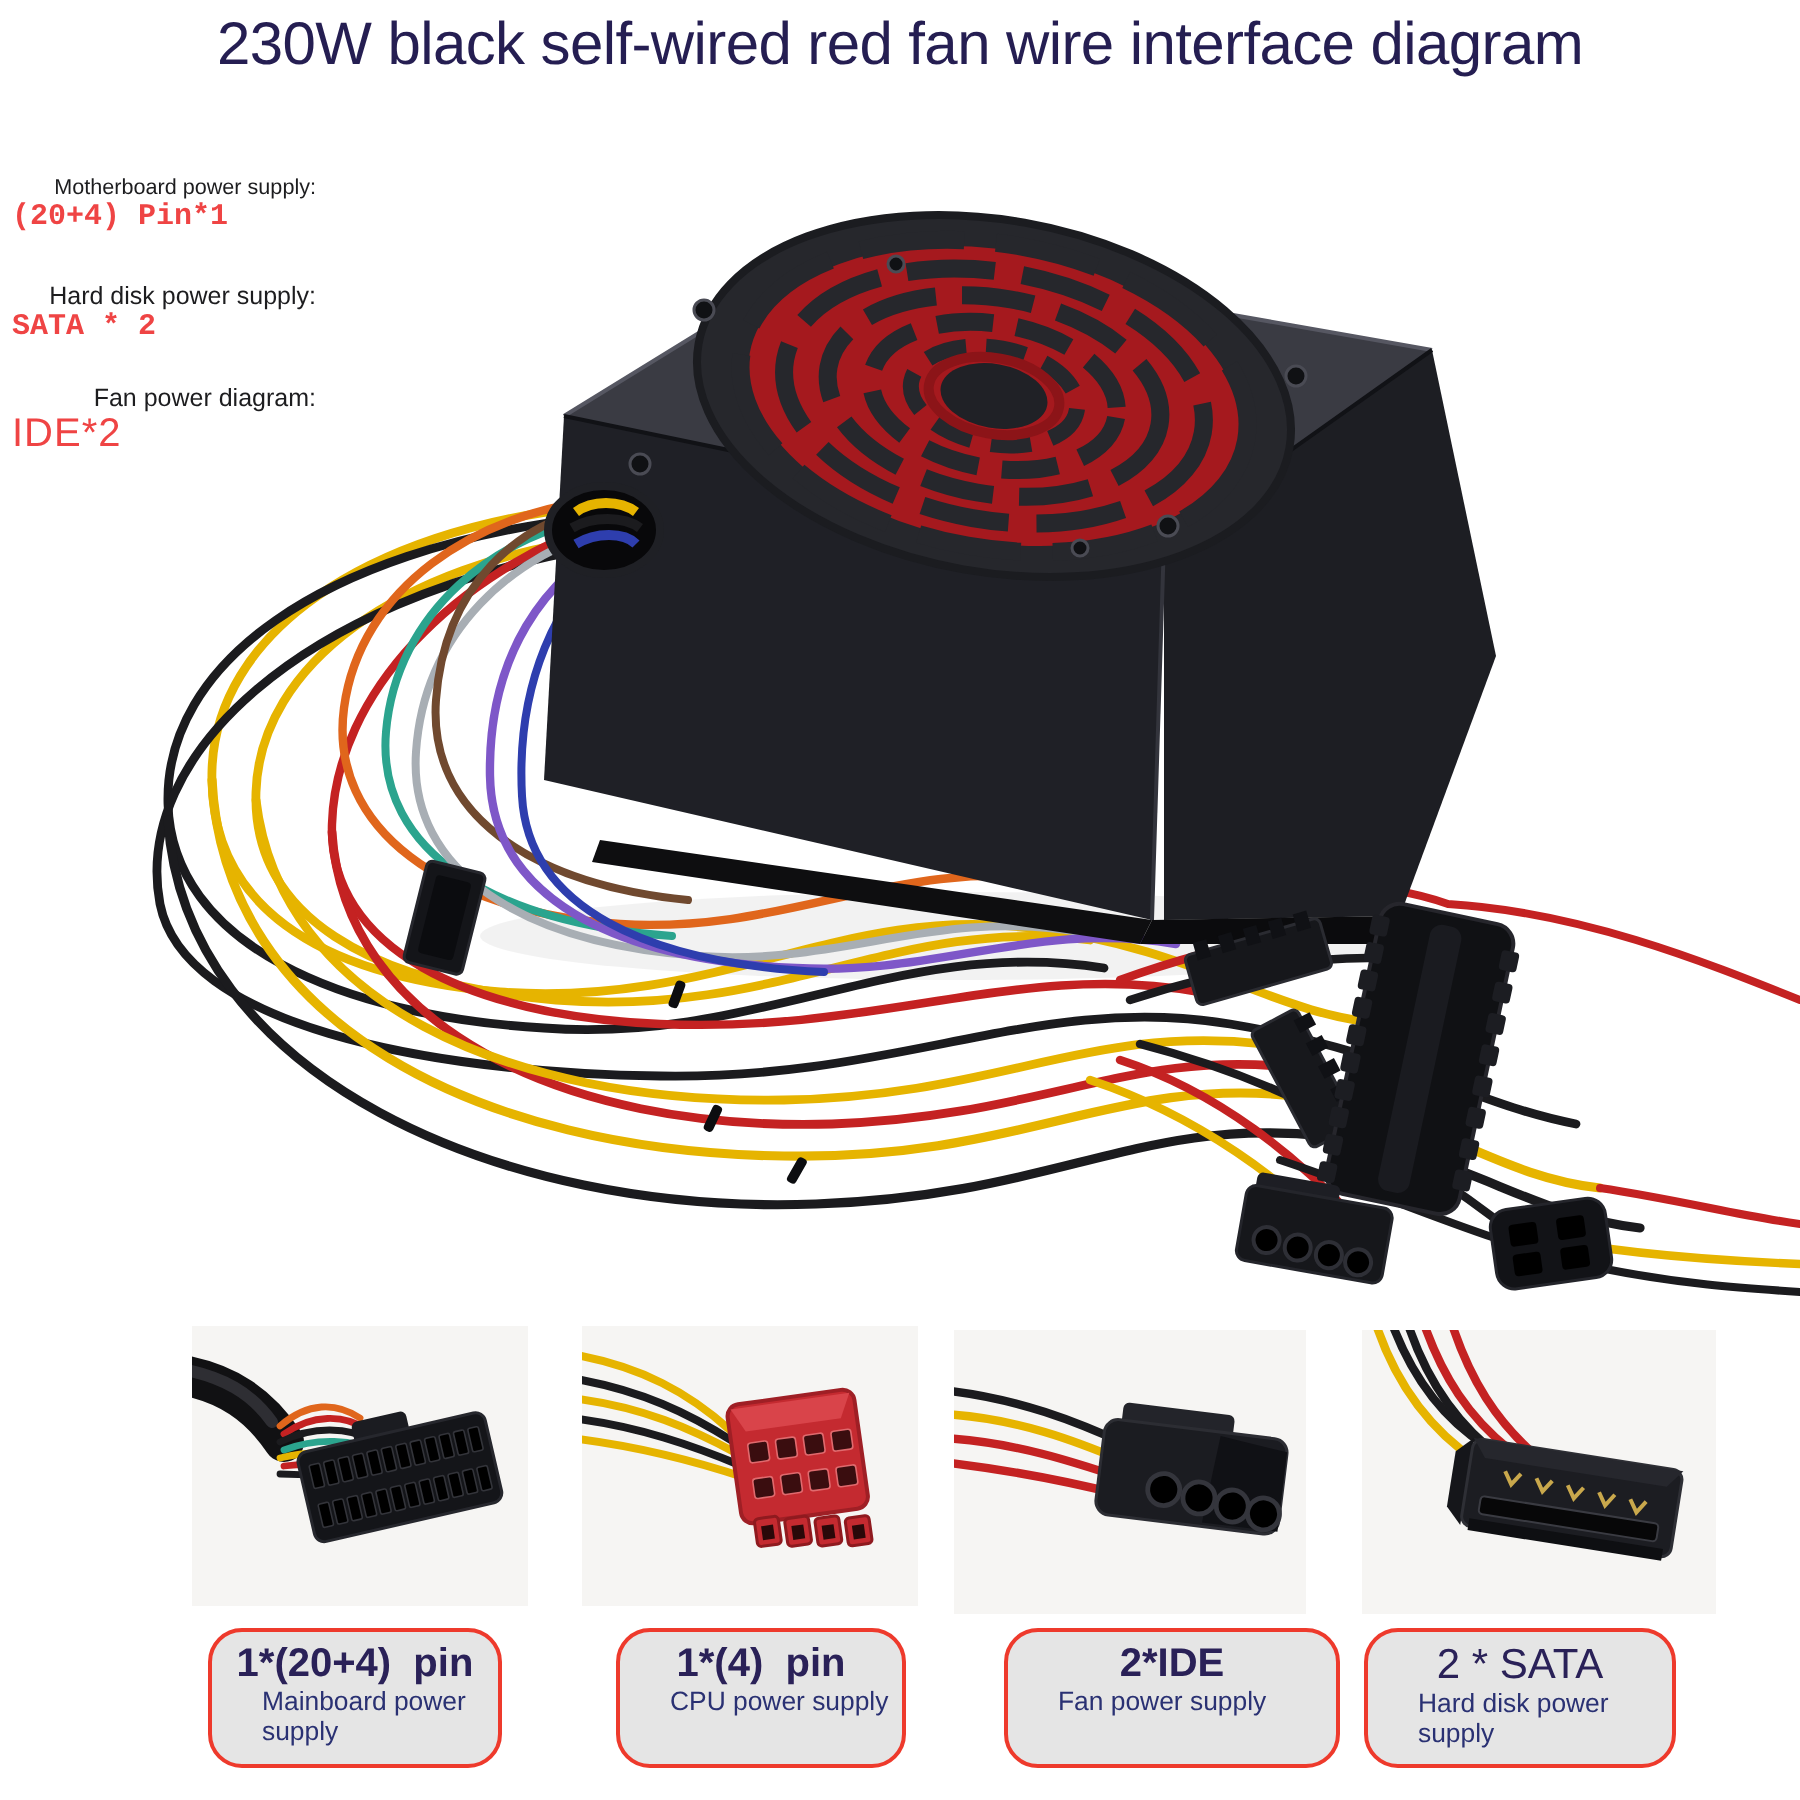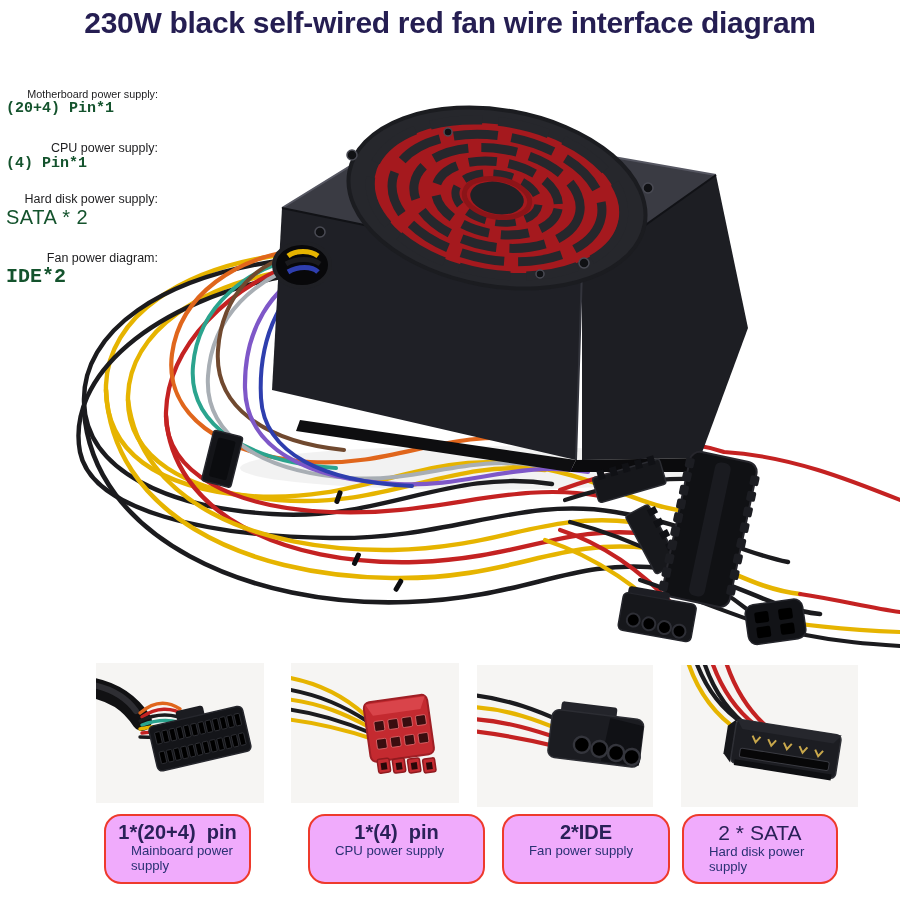--- a/index.html
+++ b/index.html
@@ -1,69 +1,65 @@
 <!DOCTYPE html>
 <html style="--title_text: #251e52; --accent_red: #ee3a2c; --heading_navy: #2a2158; --caption_blue: #2a3173; --spec_text: #1d1d1f; --thumb_bg: #f6f5f3; --fan_red: #a5191e; --psu_top: #3a3b43; --psu_front: #1f2026; --psu_side: #15161a; --wire_yellow: #e6b400; --wire_red: #c42222; --wire_orange: #e0661c; --wire_black: #1b1b1e; --wire_teal: #2ba48e; --wire_gray: #a8aeb4; --wire_brown: #70492f; --wire_purple: #7e57c8; --wire_blue: #2e3eae;"><head>
 <meta charset="utf-8">
 <style>
   html,body{margin:0;padding:0;background:#ffffff;}
   body{width:900px;height:900px;position:relative;overflow:hidden;
        font-family:"Liberation Sans",sans-serif;}
   .page-title{position:absolute;top:6px;left:0;width:900px;text-align:center;
-      font-size:30px;font-weight:700;letter-spacing:-0.3px;white-space:nowrap;
+      font-size:30px;font-weight:400;letter-spacing:-0.3px;white-space:nowrap;
       color:var(--title_text,#251e52);}
   
   .specs{position:absolute;top:88px;left:0;}
   .spec-row{display:flex;align-items:baseline;margin-bottom:22px;flex-direction:column;}
   .spec-label{width:152px;text-align:right;color:var(--spec_text,#1d1d1f);
       font-size:12.5px;}
   .spec-row:nth-child(1) .spec-label{font-size:10.8px;}
   .spec-row:nth-child(1){margin-bottom:24px;}
   .spec-row:nth-child(2){margin-bottom:20px;}
-  .spec-value{margin-left:6px;color:#14532d;
+  .spec-value{margin-left:6px;color:#ef4444;
       font-family:"Liberation Mono",monospace;font-weight:700;font-size:15px;}
   .spec-row:nth-child(3) .spec-value{font-family:"Liberation Sans",sans-serif;
       font-weight:400;font-size:20px;letter-spacing:0.5px;}
   .spec-row:nth-child(4) .spec-value{font-size:20px;}
   
   .photo-main{position:absolute;left:0;top:60px;width:900px;height:610px;}
   
   .thumb{position:absolute;background:var(--thumb_bg,#f6f5f3);}
   .thumb svg{display:block;}
   #thumb-1{left:96px; top:663px;width:168px;height:140px;}
   #thumb-2{left:291px;top:663px;width:168px;height:140px;}
   #thumb-3{left:477px;top:665px;width:176px;height:142px;}
   #thumb-4{left:681px;top:665px;width:177px;height:142px;}
   
-  .label-box{position:absolute;top:814px;height:70px;background:#f0abfc;
+  .label-box{position:absolute;top:814px;height:70px;background:#e5e5e5;
       border:2px solid var(--accent_red,#ee3a2c);border-radius:17px;
       box-sizing:border-box;padding:3px 5px 0 5px;}
   #box-1{left:104px;width:147px;}
-  #box-2{left:308px;width:177px;}
+  #box-2{left:308px;width:145px;}
   #box-3{left:502px;width:168px;}
   #box-4{left:682px;width:156px;}
   .heading{font-size:20px;font-weight:700;color:var(--heading_navy,#2a2158);
       text-align:center;white-space:pre-wrap;line-height:1.1;margin-top:2px;}
   .heading.regular{font-weight:400;font-size:21px;}
   .caption{font-size:13.2px;color:var(--caption_blue,#2a3173);
       line-height:1.12;margin-top:1px;margin-left:20px;}
 </style>
 </head>
 <body>
 
 <div class="page-title">230W black self-wired red fan wire interface diagram</div>
 
 <div class="specs">
   <div class="spec-row">
     <span class="spec-label">Motherboard power supply:</span>
     <span class="spec-value">(20+4) Pin*1</span>
-  </div>
-  <div class="spec-row">
-    <span class="spec-label">CPU power supply:</span>
-    <span class="spec-value">(4) Pin*1</span>
   </div>
   <div class="spec-row">
     <span class="spec-label">Hard disk power supply:</span>
     <span class="spec-value">SATA * 2</span>
   </div>
   <div class="spec-row">
     <span class="spec-label">Fan power diagram:</span>
     <span class="spec-value">IDE*2</span>
   </div>
 </div>

